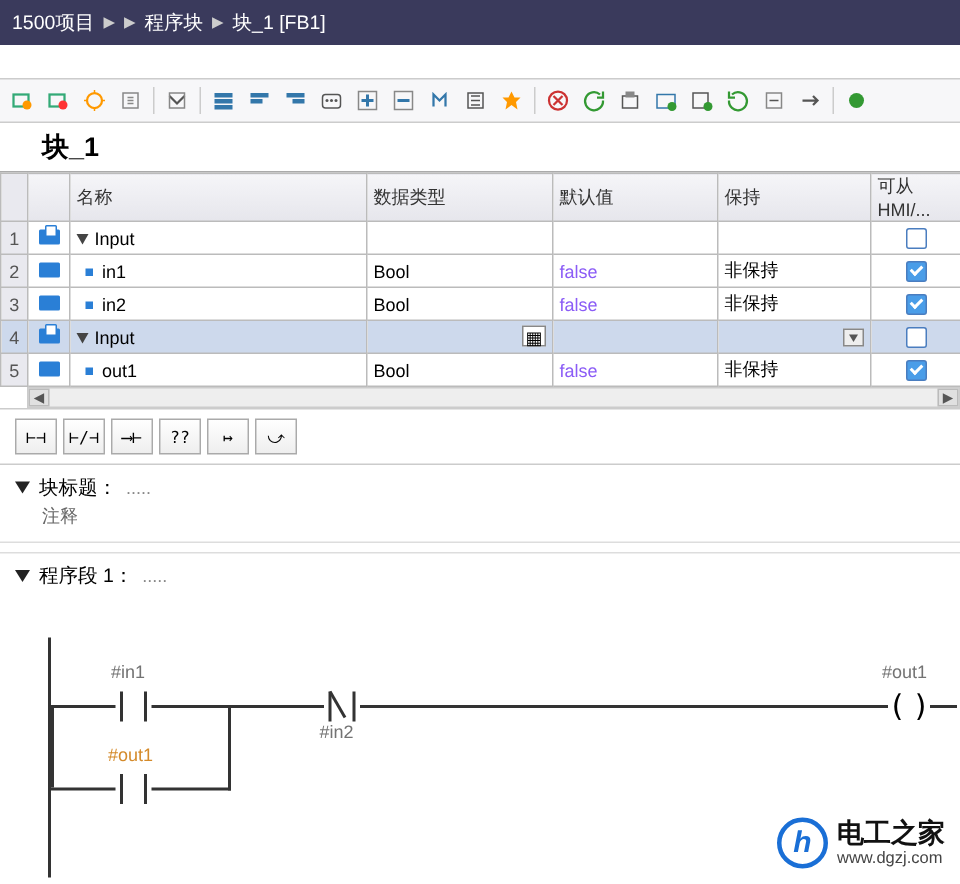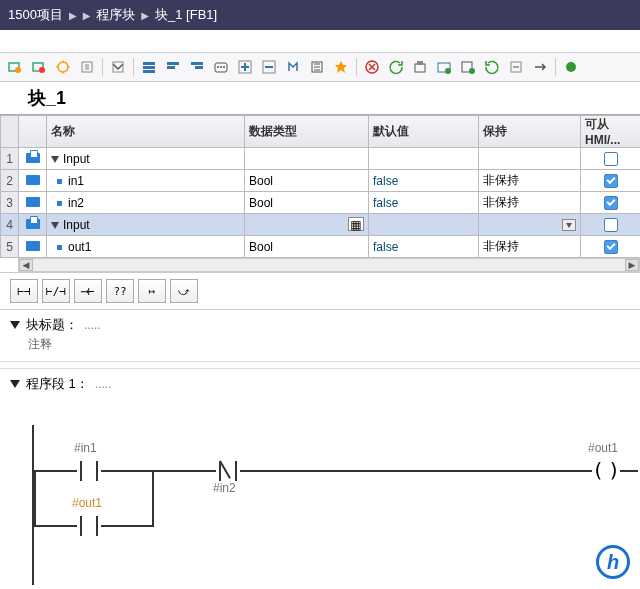--- a/index.html
+++ b/index.html
@@ -7,28 +7,28 @@
   .breadcrumb { background: #3a3a5c; color: #fff; padding: 6px 8px; font-size: 13px; display: flex; align-items: center; gap: 6px; }
   .breadcrumb .sep { color: #ccc; font-size: 10px; }
   .topspace { height: 22px; background: #fff; }
   .toolbar { display: flex; align-items: center; gap: 2px; padding: 3px 4px; border-top: 1px solid #ccc; border-bottom: 1px solid #ccc; background: #f7f7f9; }
   .toolbar .tbtn { width: 22px; height: 22px; display: flex; align-items: center; justify-content: center; border-radius: 2px; cursor: pointer; }
   .toolbar .tsep { width: 1px; height: 18px; background: #ccc; margin: 0 2px; }
   .block-title { padding: 4px 10px 4px 28px; font-weight: bold; font-size: 18px; }
   .iface { border-top: 1px solid #aaa; }
   .iface table { border-collapse: collapse; width: 100%; table-layout: fixed; }
   .iface th, .iface td { border: 1px solid #bbb; font-size: 12px; height: 22px; padding: 0 4px; overflow: hidden; text-align: left; }
-  .iface th { background: linear-gradient(#f5f5f8,#e6e6ec); font-weight: bold; color: #333; }
+  .iface th { background: linear-gradient(#f5f5f8,#e6e6ec); font-weight: normal; color: #333; }
   .iface .rownum { background: #e9e9ef; text-align: center; width: 18px; color: #555; }
   .iface .pin { width: 28px; text-align: center; }
   .iface .pin-ico { display:inline-block; width:14px; height:10px; background:#2a7fd6; border-radius:1px; position:relative; }
   .iface .pin-ico.dec::after { content:""; position:absolute; left:4px; top:-3px; width:6px; height:6px; background:#fff; border:1px solid #2a7fd6; border-radius:1px; }
   .iface .tri { display:inline-block; width:0; height:0; border-left:4px solid transparent; border-right:4px solid transparent; border-top:7px solid #444; margin-right:4px; vertical-align:middle; }
   .iface .dot { display:inline-block; width:5px; height:5px; background:#2a7fd6; margin-left:6px; margin-right:6px; vertical-align:middle; }
-  .iface .default { color:#0c4a6e; }
+  .iface .default { color:#8b5cf6; }
   .iface tr.sel td { background: #cdd9ec; }
   .iface .chk { display:inline-block; width:14px; height:14px; border:1px solid #4a7dbf; background:#fff; border-radius:2px; margin:auto; display:flex; align-items:center; justify-content:center; }
   .iface .chk.on { background:#4a9de8; }
   .iface .chk.on::after { content:""; width:6px; height:3px; border-left:2px solid #fff; border-bottom:2px solid #fff; transform:rotate(-45deg); margin-top:-2px; }
   .iface .hcol { text-align:center; }
   .scroll { height:14px; background:#eee; border:1px solid #ccc; display:flex; align-items:center; }
   .scroll .sarrow { width:14px; height:12px; background:#e0e0e0; border:1px solid #bbb; display:flex; align-items:center; justify-content:center; font-size:9px; color:#555; }
   .scroll .strack { flex:1; }
   .ladder-toolbar { display:flex; gap:4px; padding:6px 10px; border-top:1px solid #ccc; border-bottom:1px solid #ccc; }
   .lbtn { width:28px; height:24px; border:1px solid #aaa; background:linear-gradient(#fff,#eee); display:flex; align-items:center; justify-content:center; font-family:monospace; font-size:11px; cursor:pointer; }
@@ -350,13 +350,17 @@
       <div class="l"></div>
       <div class="r"></div>
     </div>
   <div class="tag orange" style="left:72px; top:81px;">#out1</div>
   <div class="wire" style="left:101px; top:110px; width:53px;"></div>
   <div class="vwire" style="left:152px; top:55px; height:57px;"></div>
 </div>
 
 <div class="watermark">
   <div class="logo">h</div>
+  <div>
+    <div class="txt">电工之家</div>
+    <div class="url">www.dgzj.com</div>
+  </div>
 </div>
 
 </body></html>

